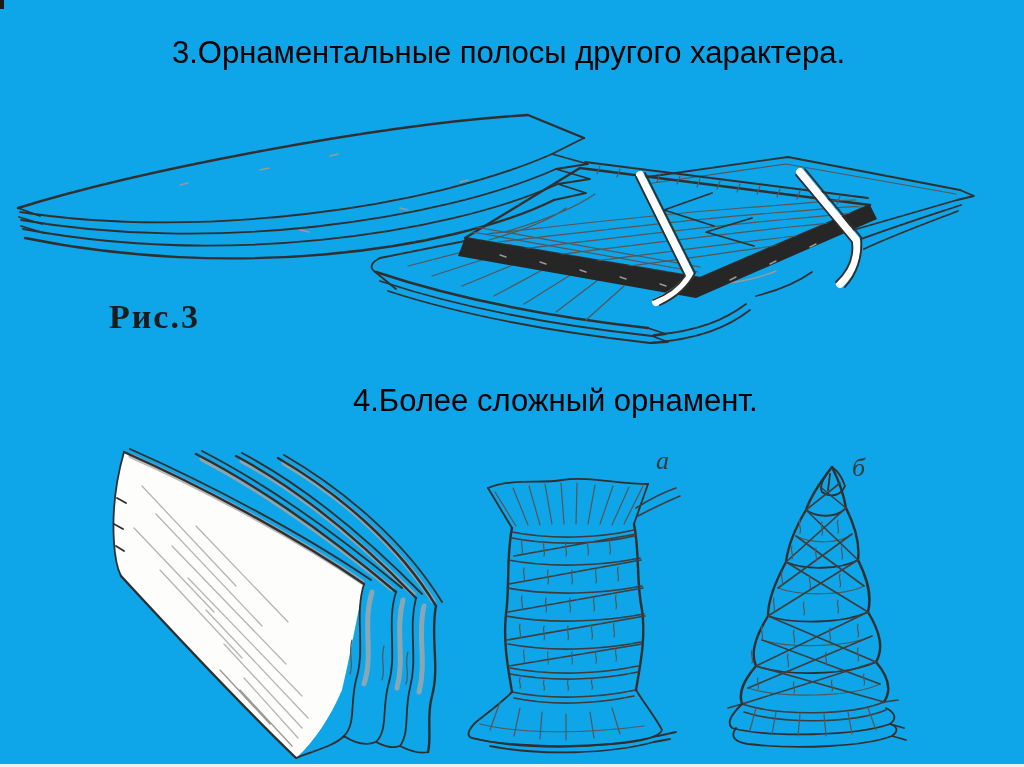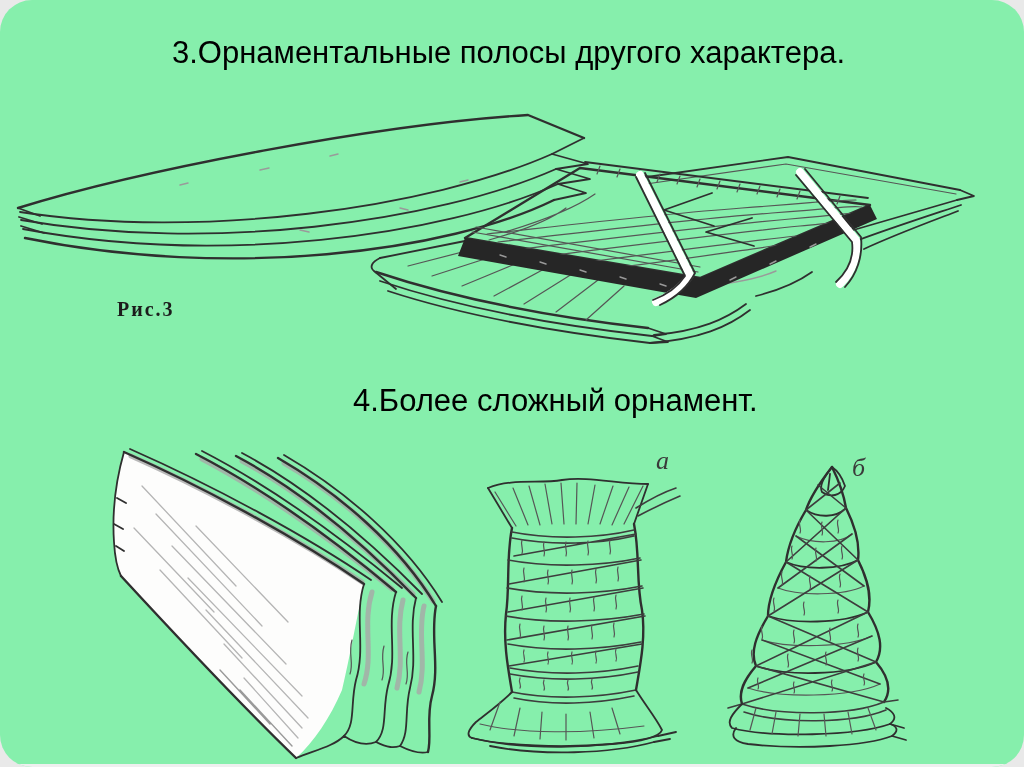--- a/index.html
+++ b/index.html
@@ -1,28 +1,28 @@
 <!DOCTYPE html>
 <html><head>
 <meta charset="utf-8">
 <style>
   html,body{margin:0;padding:0;background:#e9e9e9;}
   #slide{
-    position:relative;width:1024px;height:767px;background:#86efac;
-    overflow:hidden;font-family:"Liberation Sans",sans-serif;border-radius:32px;
+    position:relative;width:1024px;height:767px;background:#0ea5e9;
+    overflow:hidden;font-family:"Liberation Sans",sans-serif;
   }
   .heading{
     position:absolute;color:#000;font-size:31px;line-height:34px;
     font-family:"Liberation Sans",sans-serif;white-space:nowrap;
   }
   #heading-3{left:172px;top:36px;}
   #heading-4{left:353px;top:368px;margin-top:16px;}
   #fig3-caption{
-    position:absolute;left:117px;top:298px;color:#1c1c1c;
-    font-family:"Liberation Serif",serif;font-weight:bold;font-size:20px;
+    position:absolute;left:109px;top:298px;color:#1c1c1c;
+    font-family:"Liberation Serif",serif;font-weight:bold;font-size:34px;
     letter-spacing:2px;white-space:nowrap;
   }
   .fig-letter{
     position:absolute;font-family:"Liberation Serif",serif;font-style:italic;
     font-size:26px;color:#3a3a3a;line-height:26px;white-space:nowrap;
   }
   #label-a{left:656px;top:448px;}
   #label-b{left:852px;top:455px;}
   #corner-mark{position:absolute;left:0;top:0;width:4px;height:9px;background:#1b1b1b;}
   #bottom-edge{position:absolute;left:0;bottom:0;width:1024px;height:3px;background:#efefef;}

